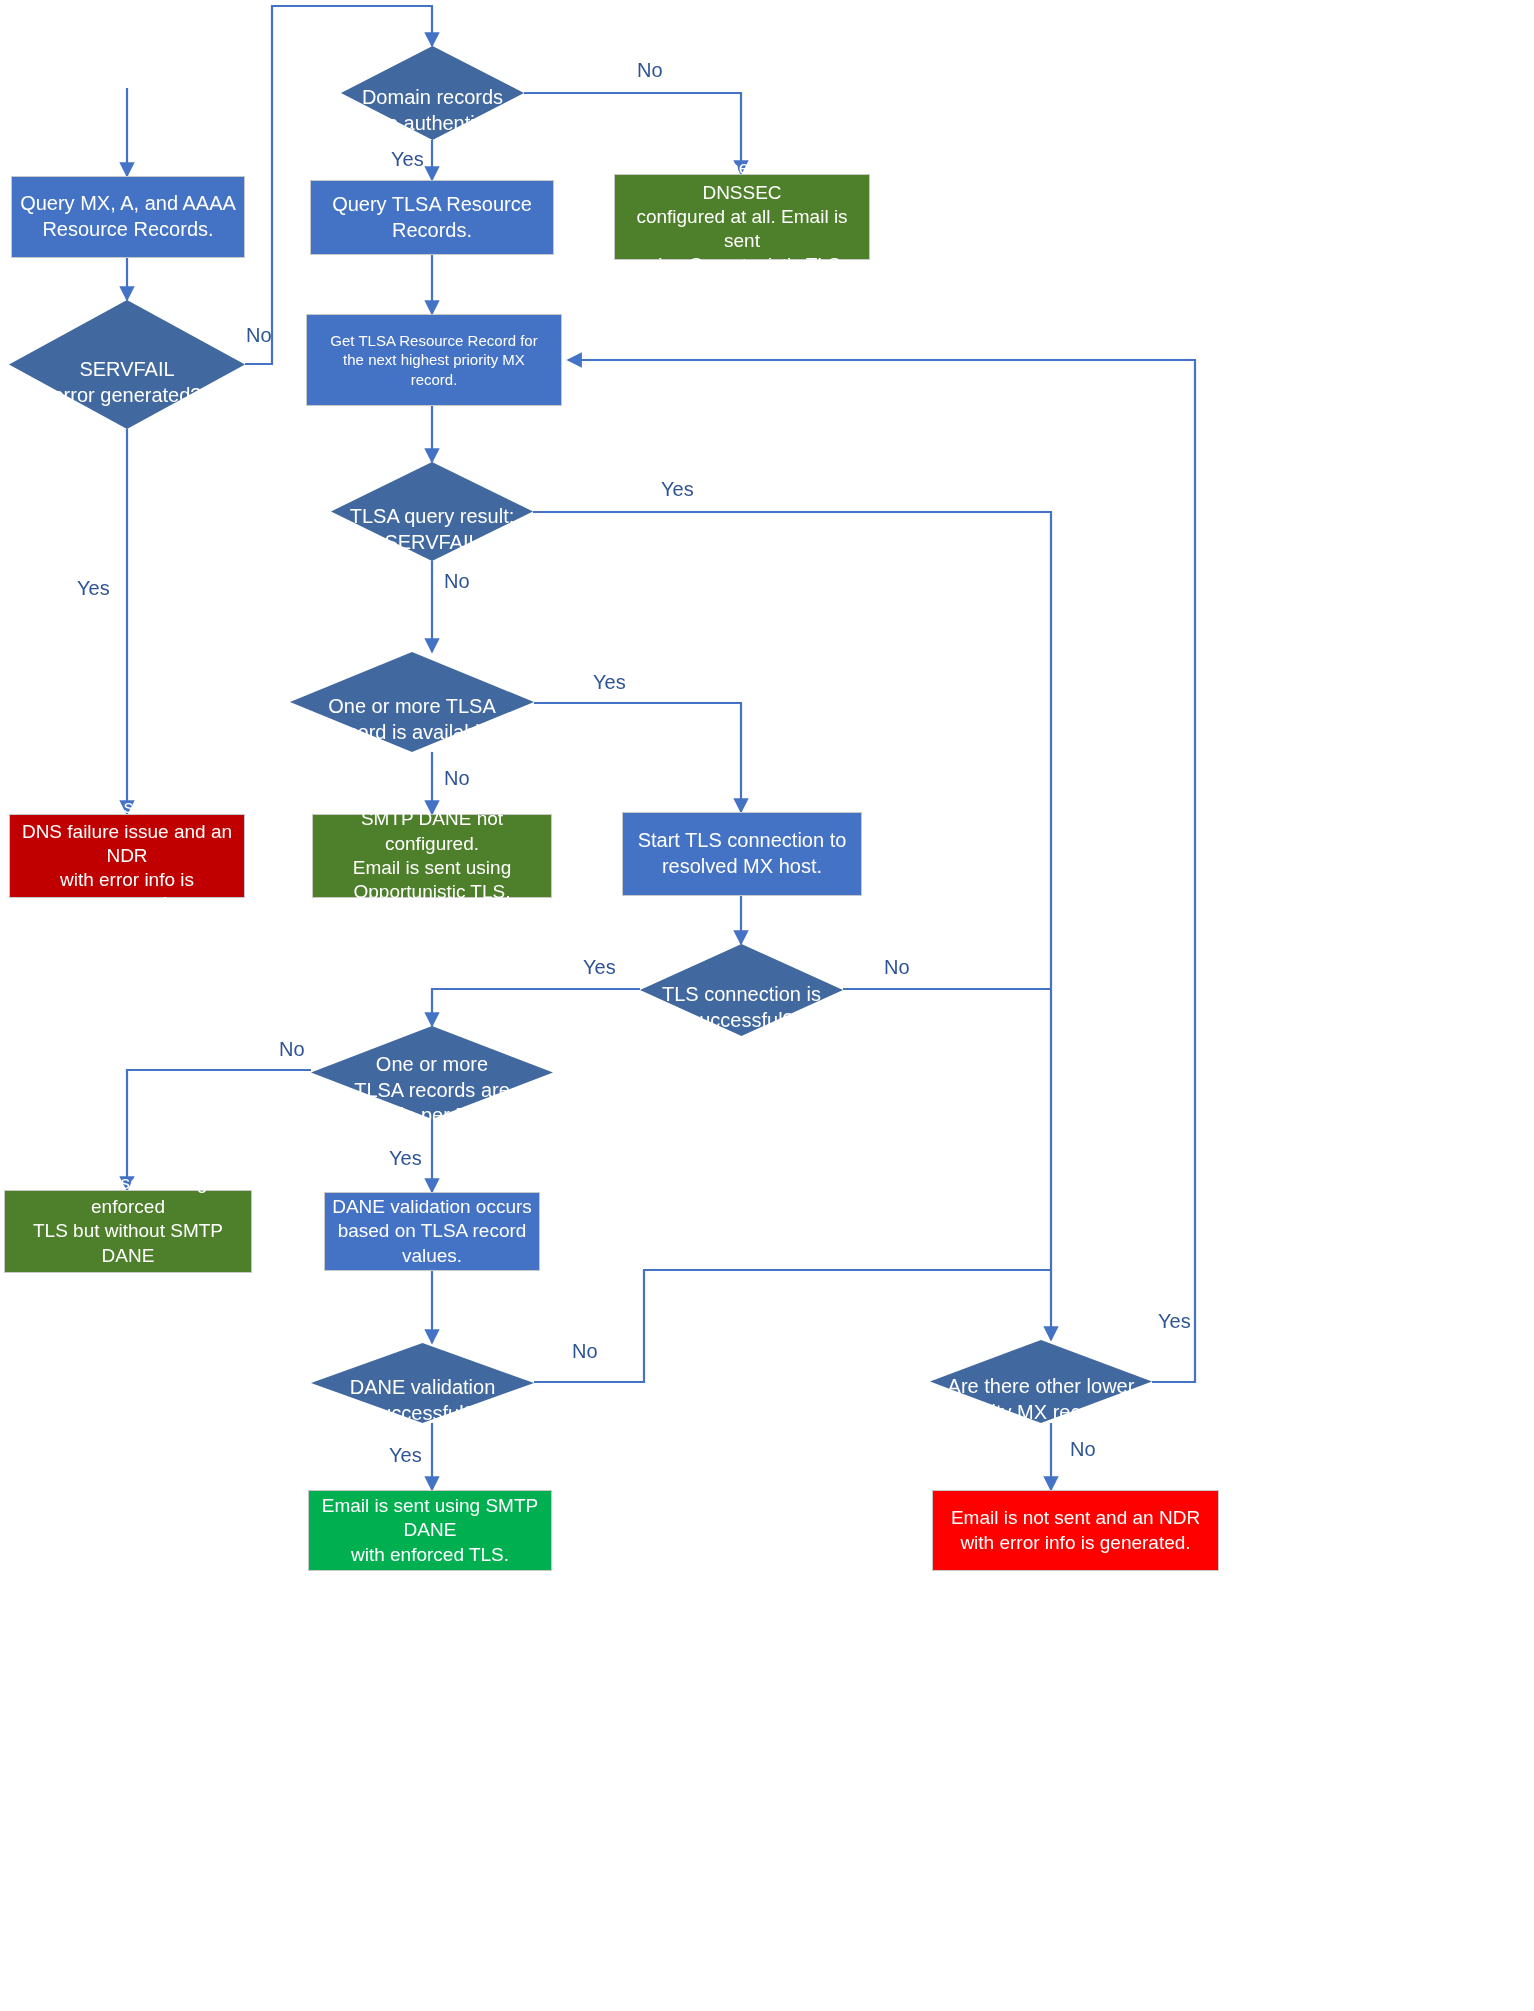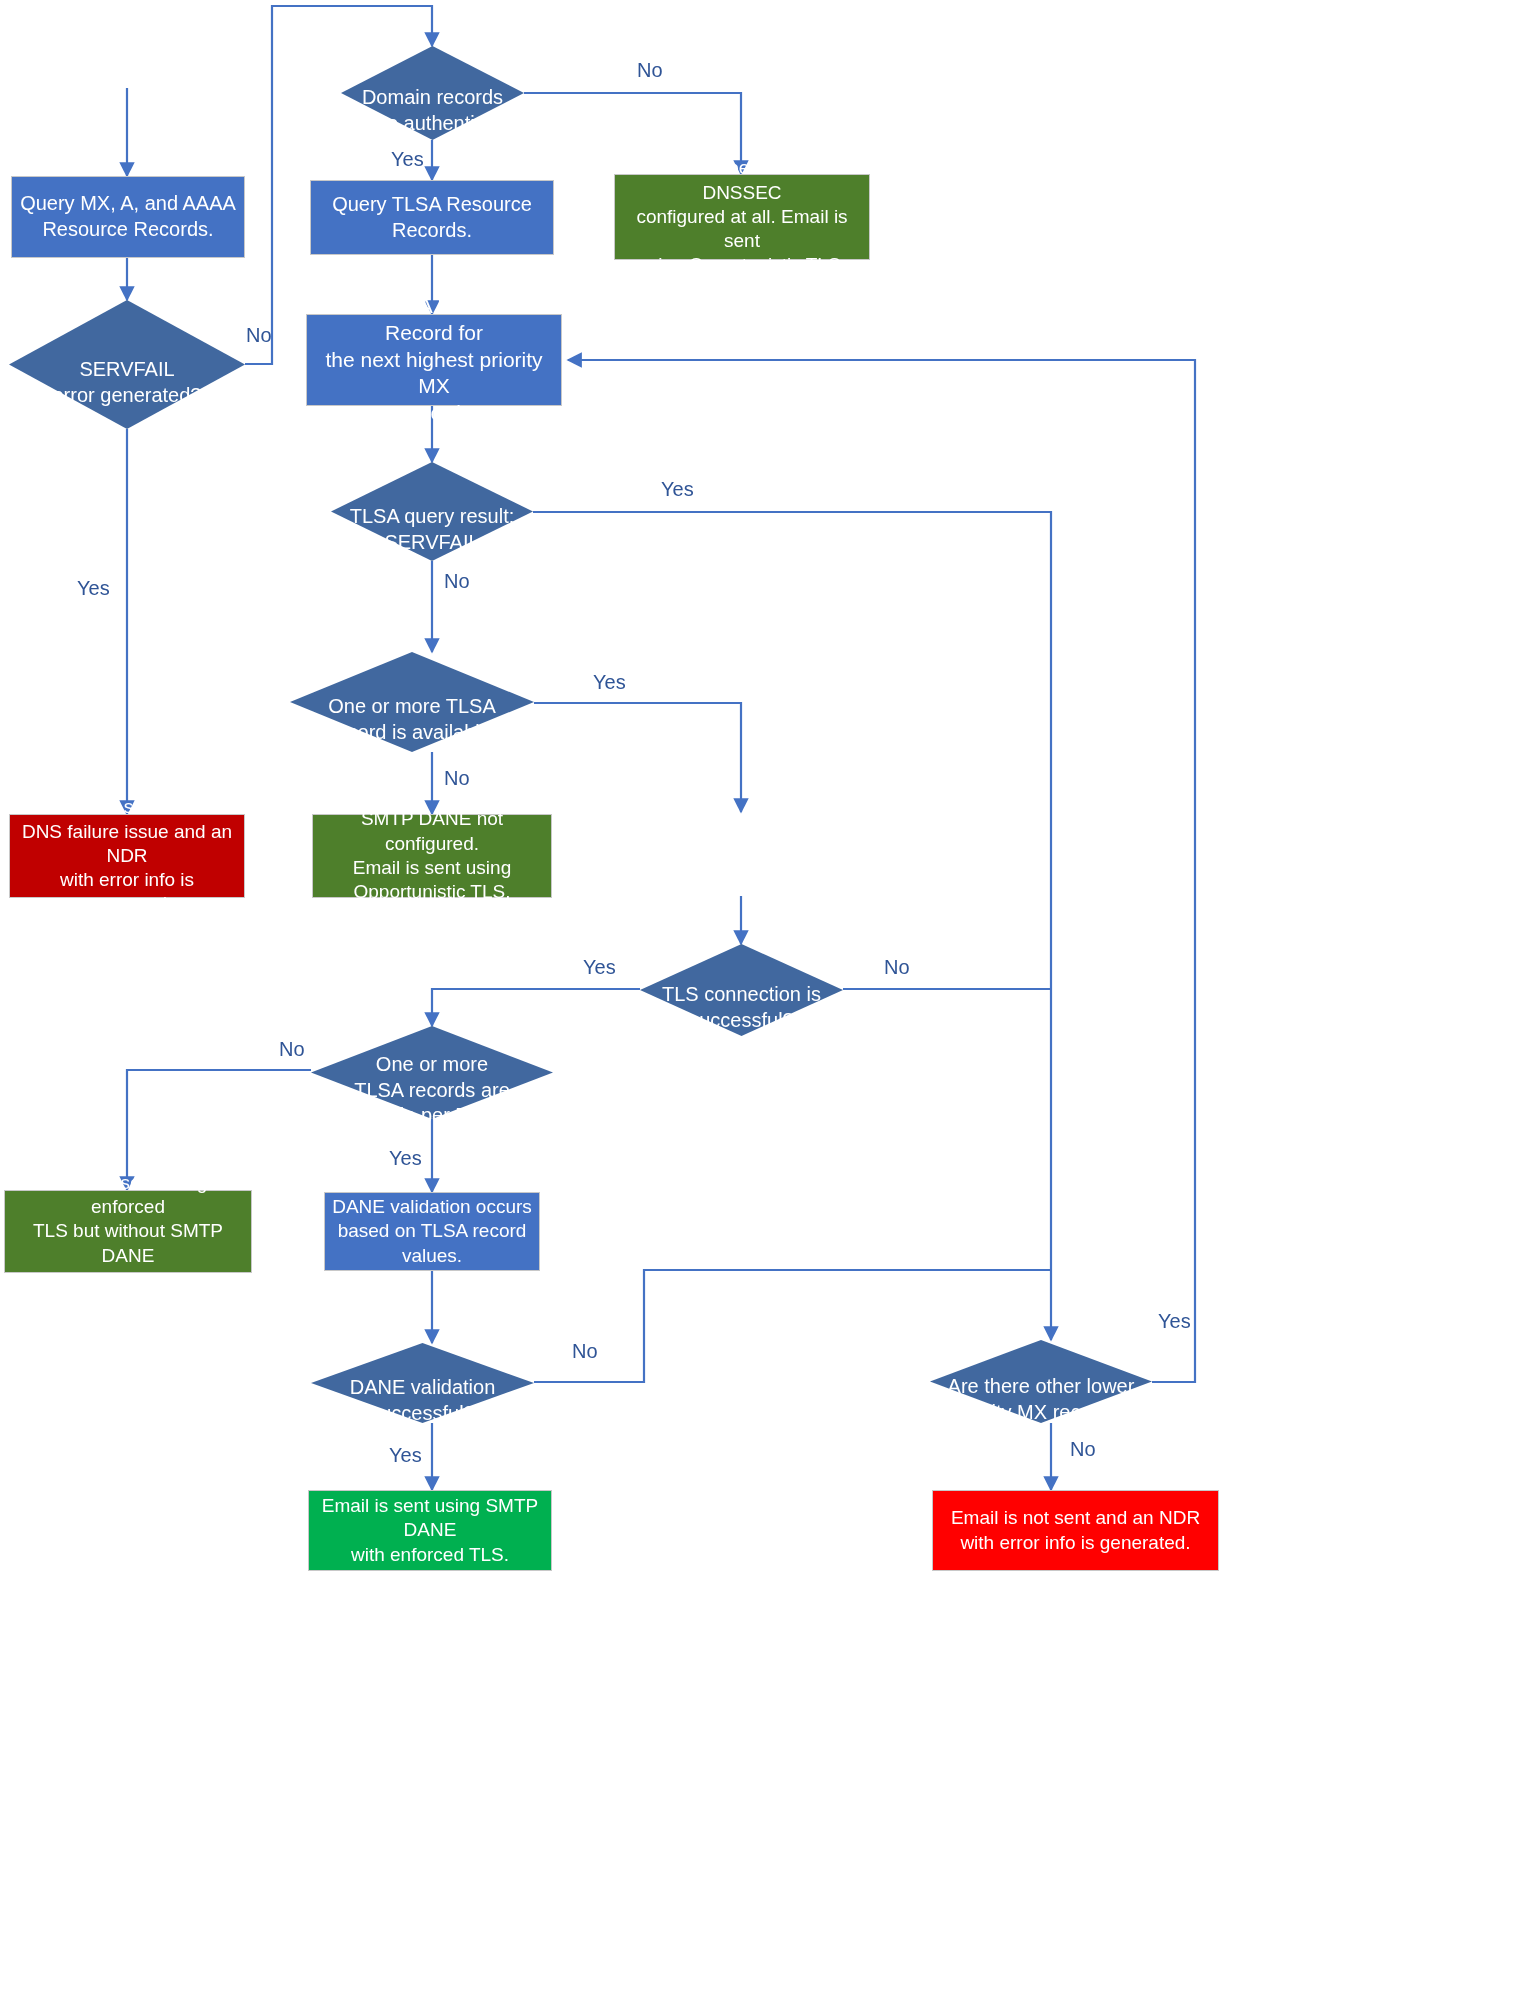--- a/index.html
+++ b/index.html
@@ -169,21 +169,21 @@
   <div class="node rect blue" style="left:310px; top:180px; width:244px; height:75px; font-size:20px;">
     <span class="txt">Query TLSA Resource Records.</span>
   </div>
 
   <div class="node rect green" style="left:614px; top:174px; width:256px; height:86px; font-size:19px;">
     <span class="txt">Domain does not have DNSSEC
 configured at all. Email is sent
 using Opportunistic TLS.</span>
   </div>
 
-  <div class="node rect blue" style="left:306px; top:314px; width:256px; height:92px; font-size:21px;">
+  <div class="node rect blue" style="left:306px; top:314px; width:256px; height:92px; font-size:15px;">
     <span class="txt">Get TLSA Resource Record for
 the next highest priority MX
 record.</span>
   </div>
 
   <div class="node diamond" style="left:331px; top:462px; width:202px; height:99px; font-size:20px;">
     <span class="dshape"></span>
     <span class="txt">TLSA query result:
 SERVFAIL</span>
   </div>
@@ -193,20 +193,24 @@
     <span class="txt">One or more TLSA
 Record is available?</span>
   </div>
 
   <div class="node rect green" style="left:312px; top:814px; width:240px; height:84px; font-size:19px;">
     <span class="txt">SMTP DANE not configured.
 Email is sent using
 Opportunistic TLS.</span>
   </div>
 
+  <div class="node rect blue" style="left:622px; top:812px; width:240px; height:84px; font-size:20px;">
+    <span class="txt">Start TLS connection to
+resolved MX host.</span>
+  </div>
 
   <div class="node diamond" style="left:640px; top:944px; width:203px; height:92px; font-size:20px;">
     <span class="dshape"></span>
     <span class="txt">TLS connection is
 successful?</span>
   </div>
 
   <div class="node diamond" style="left:311px; top:1026px; width:242px; height:93px; font-size:20px;">
     <span class="dshape"></span>
     <span class="txt">One or more

